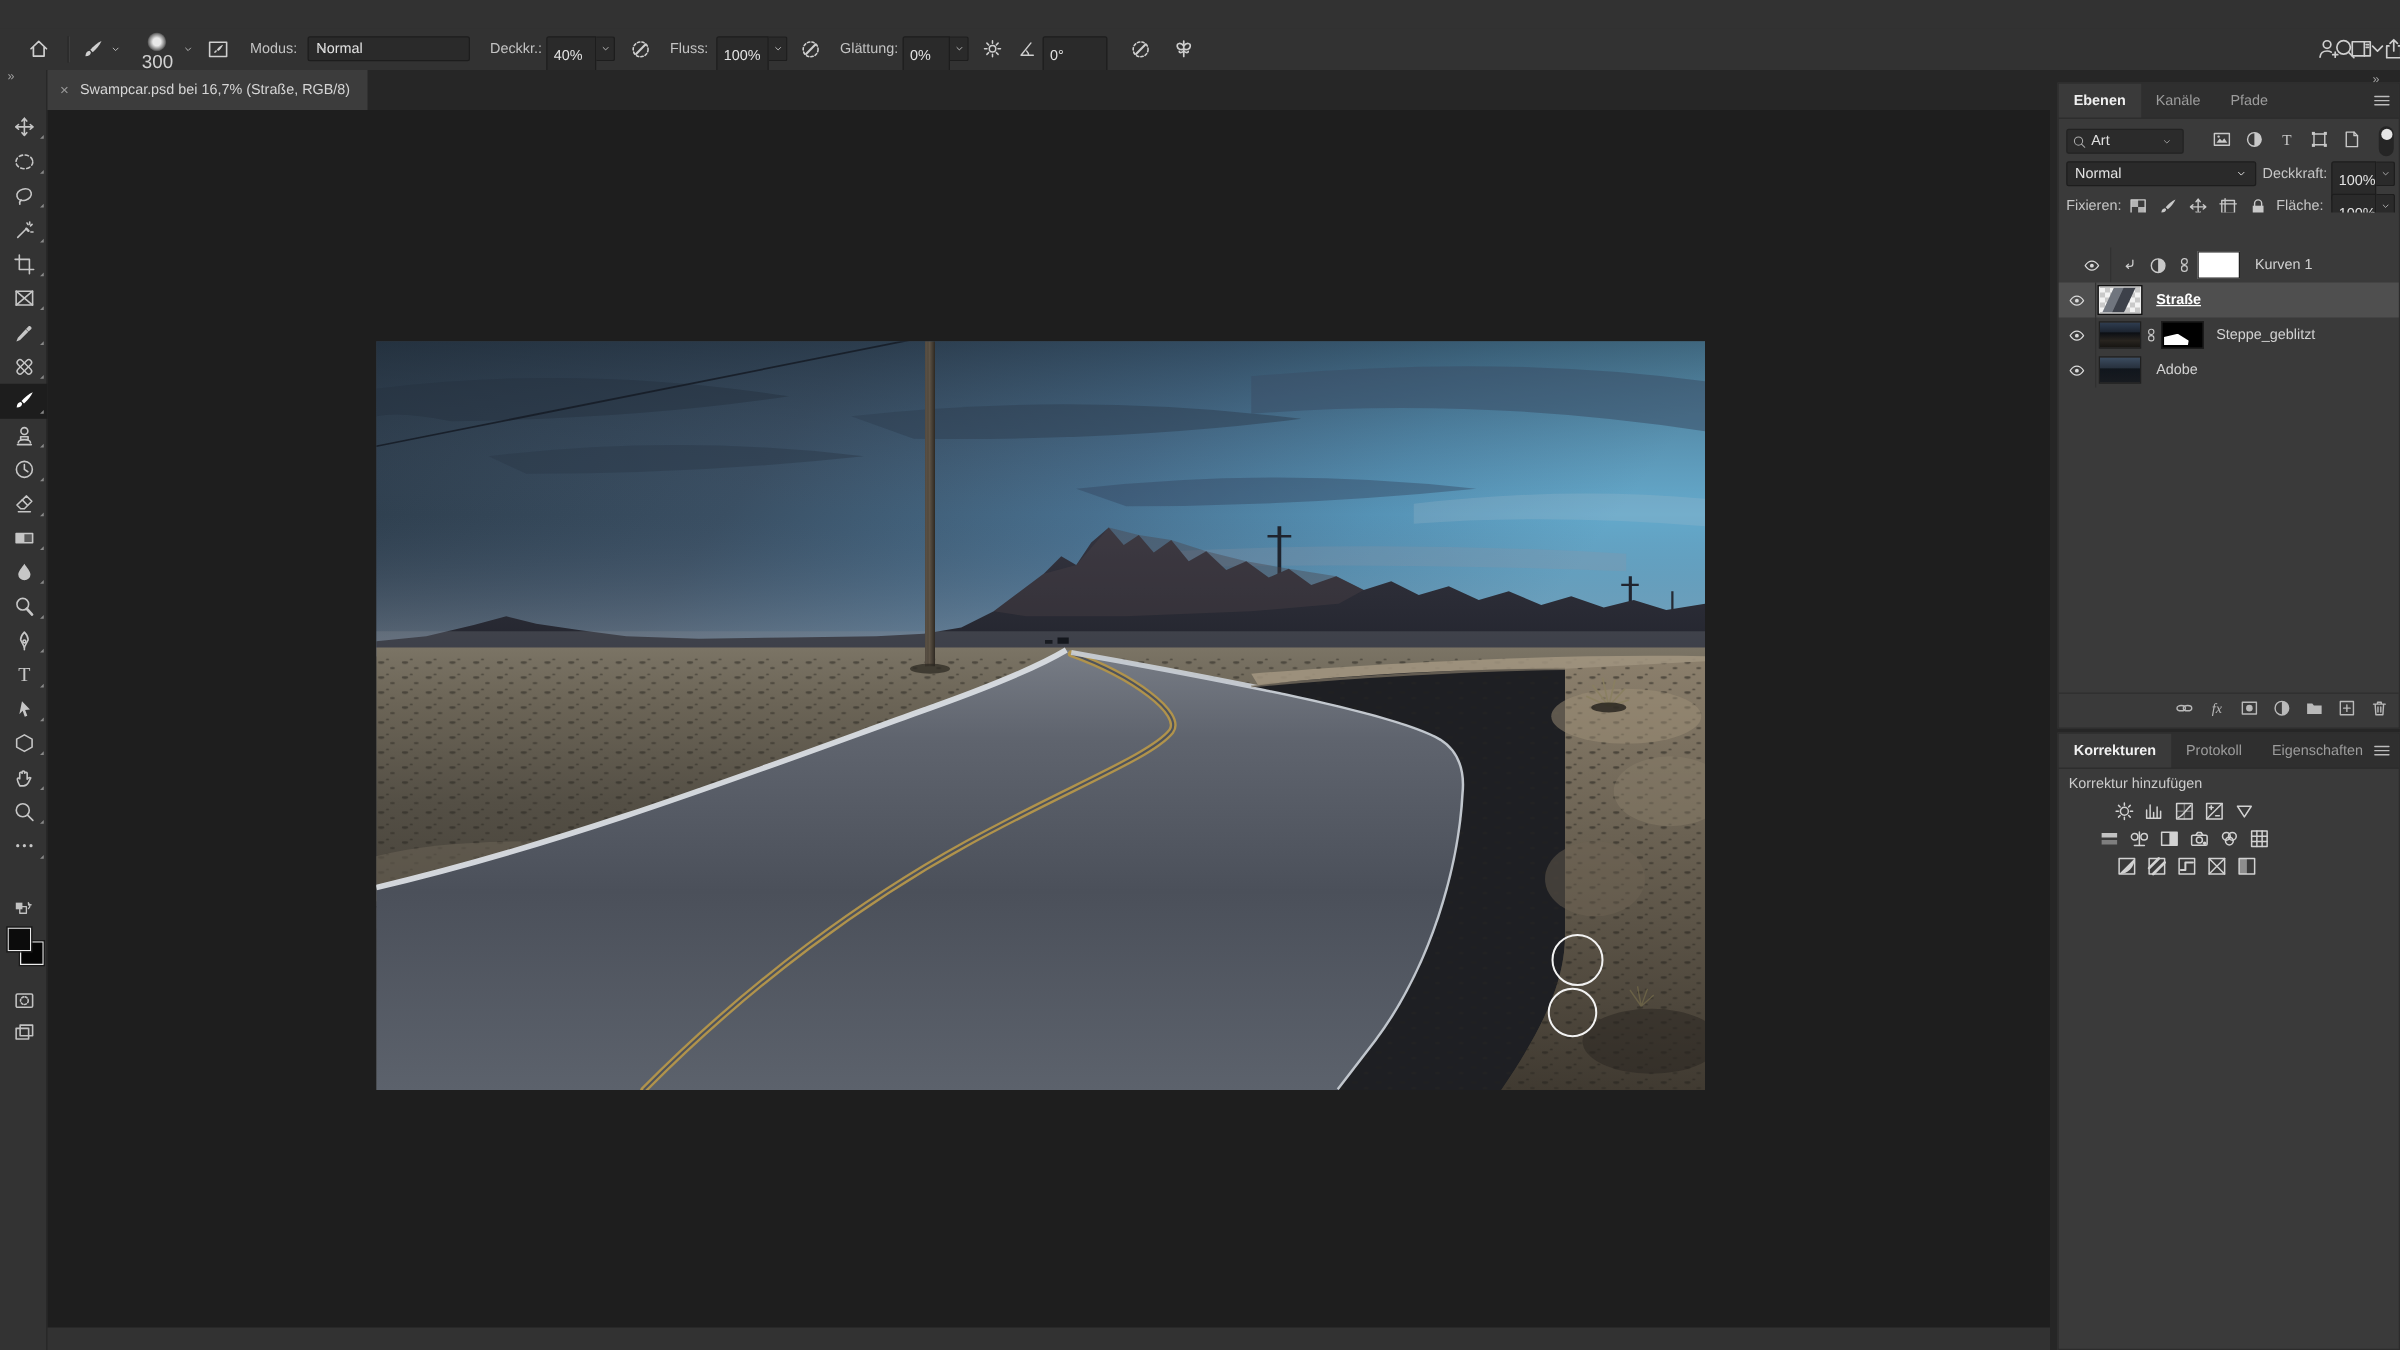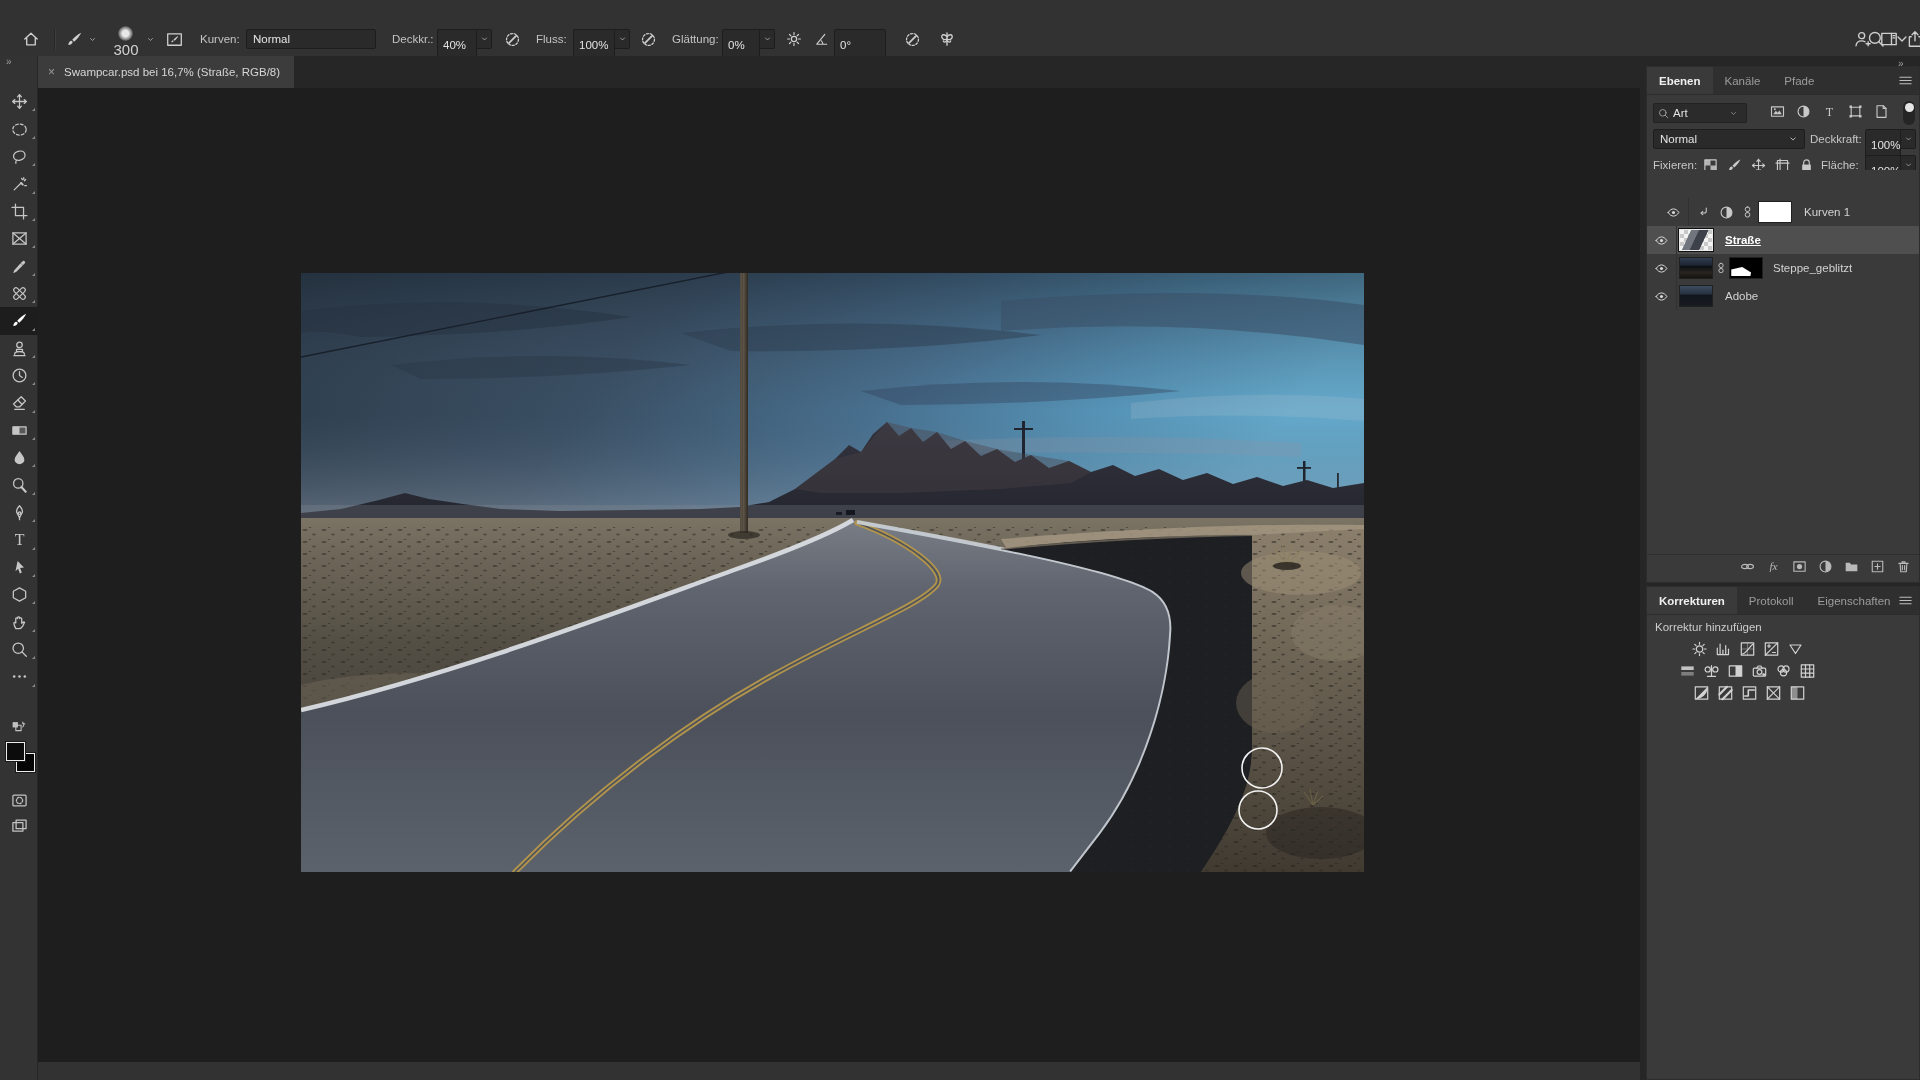--- a/index.html
+++ b/index.html
@@ -139,21 +139,21 @@
           <path d="M4.5 6.2L8 9.7l3.5-3.5"></path>
         </svg>
       </span>
     <span class="icon" style="left:166px;top:8px;width:17px;height:17px;">
         <svg viewBox="0 0 16 16" fill="none" stroke="currentColor" stroke-width="1.2" stroke-linecap="round" stroke-linejoin="round">
           <rect x="1.6" y="2.6" width="12.8" height="10.8"></rect>
           <path d="M11.4 4.6c-1.6.7-3.4 2.2-4.4 3.6l1 1c1.4-1 2.9-2.8 3.6-4.4z" fill="currentColor" stroke="none"></path>
           <path d="M6.6 8.6c-.9.1-1.5.9-1.6 2.1 1.2-.1 2-.7 2.1-1.6z" fill="currentColor" stroke="none"></path>
         </svg>
       </span>
-    <span class="ob-label" style="left:200px;">Kurven:</span>
+    <span class="ob-label" style="left:200px;">Modus:</span>
     <div class="combo" style="left:246px;top:6px;width:130px;">
       <span class="cv">Normal</span>
       <span class="icon" style="width:10px;height:10px;">
           <svg viewBox="0 0 16 16" fill="none" stroke="currentColor" stroke-width="1.2" stroke-linecap="round" stroke-linejoin="round">
             <path d="M4.5 6.2L8 9.7l3.5-3.5"></path>
           </svg>
         </span>
     </div>
     <span class="ob-label" style="left:392px;">Deckkr.:</span>
     <div class="valbox" style="left:437px;top:6px;width:40px;">

